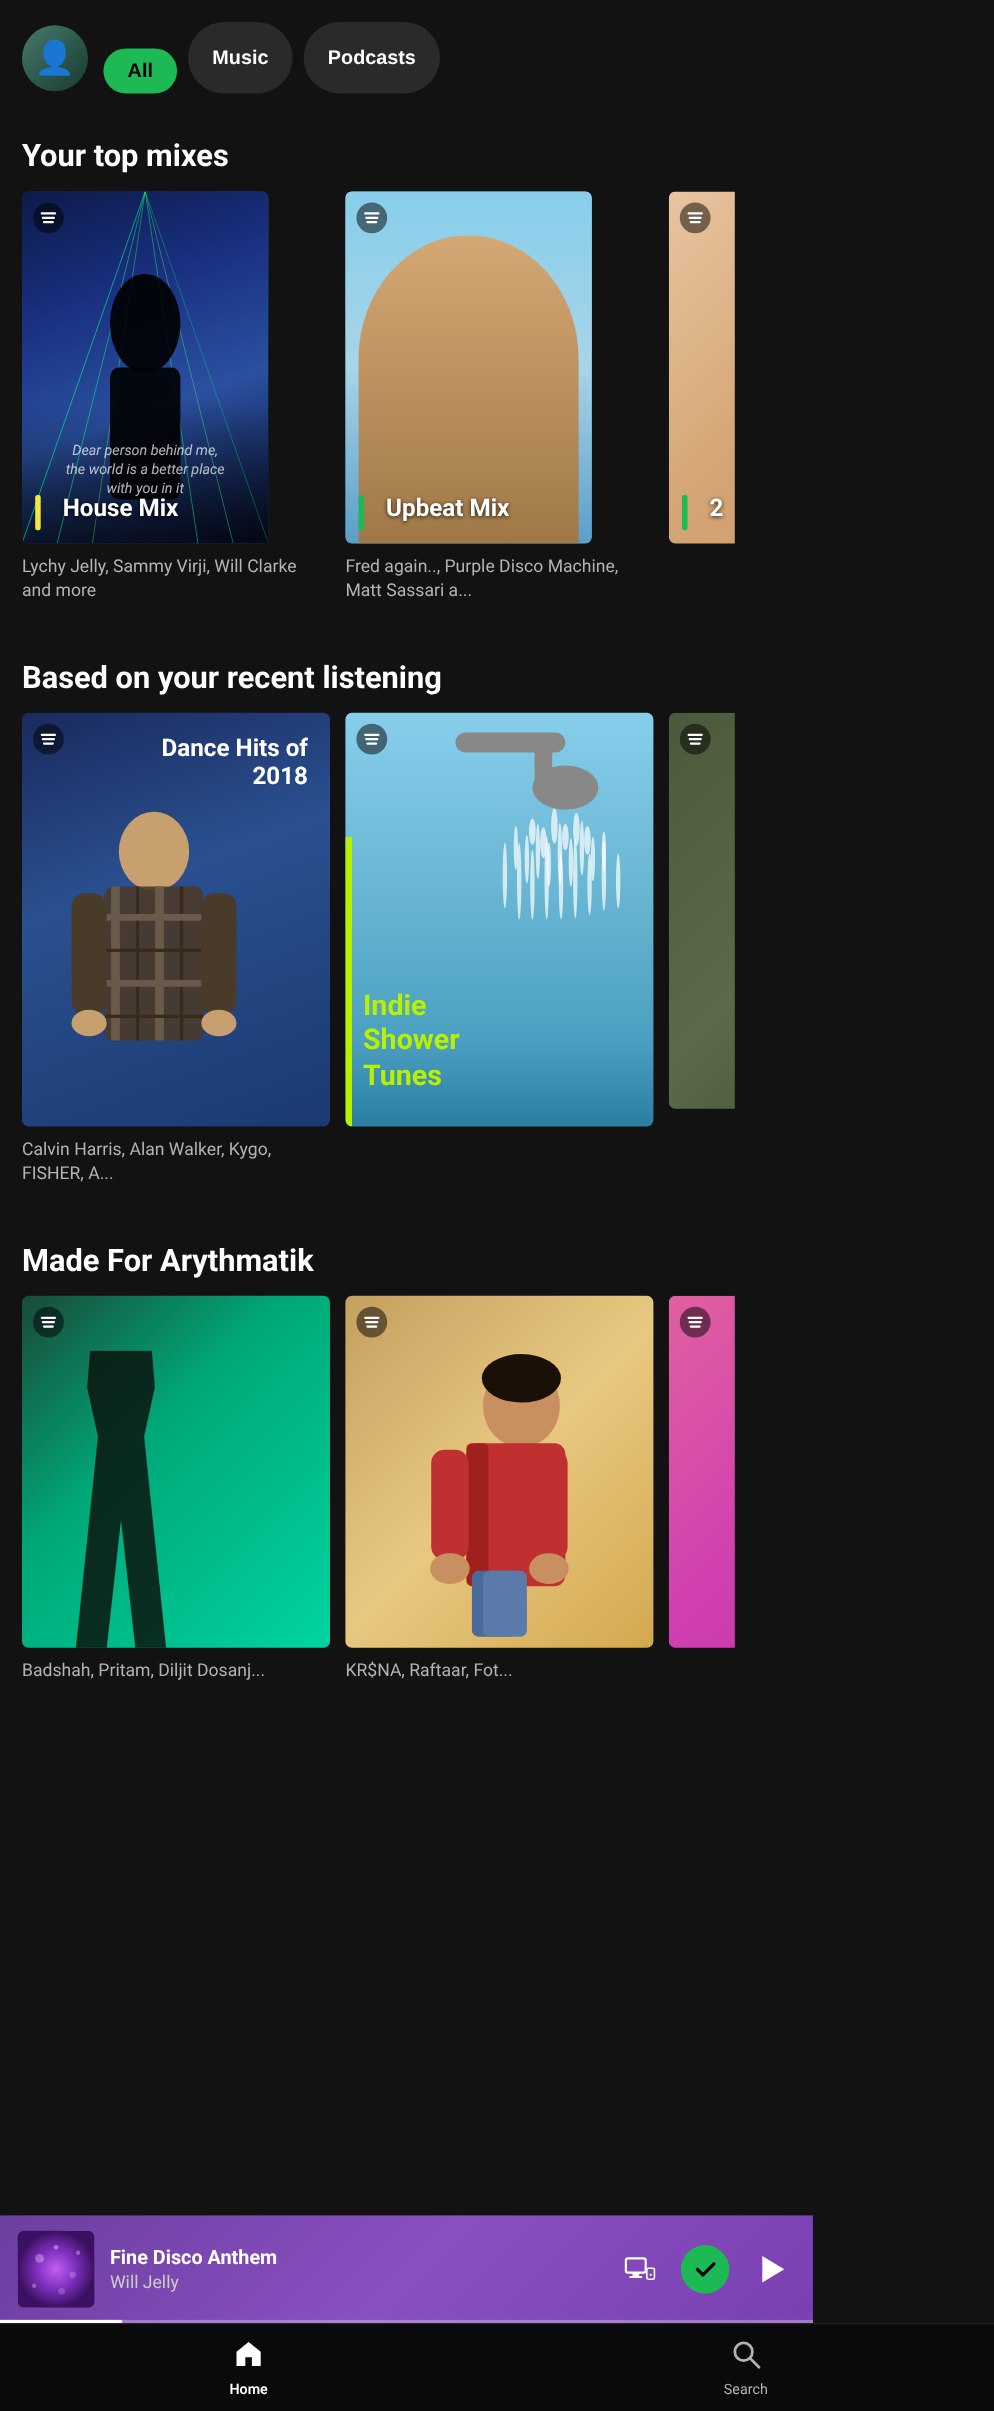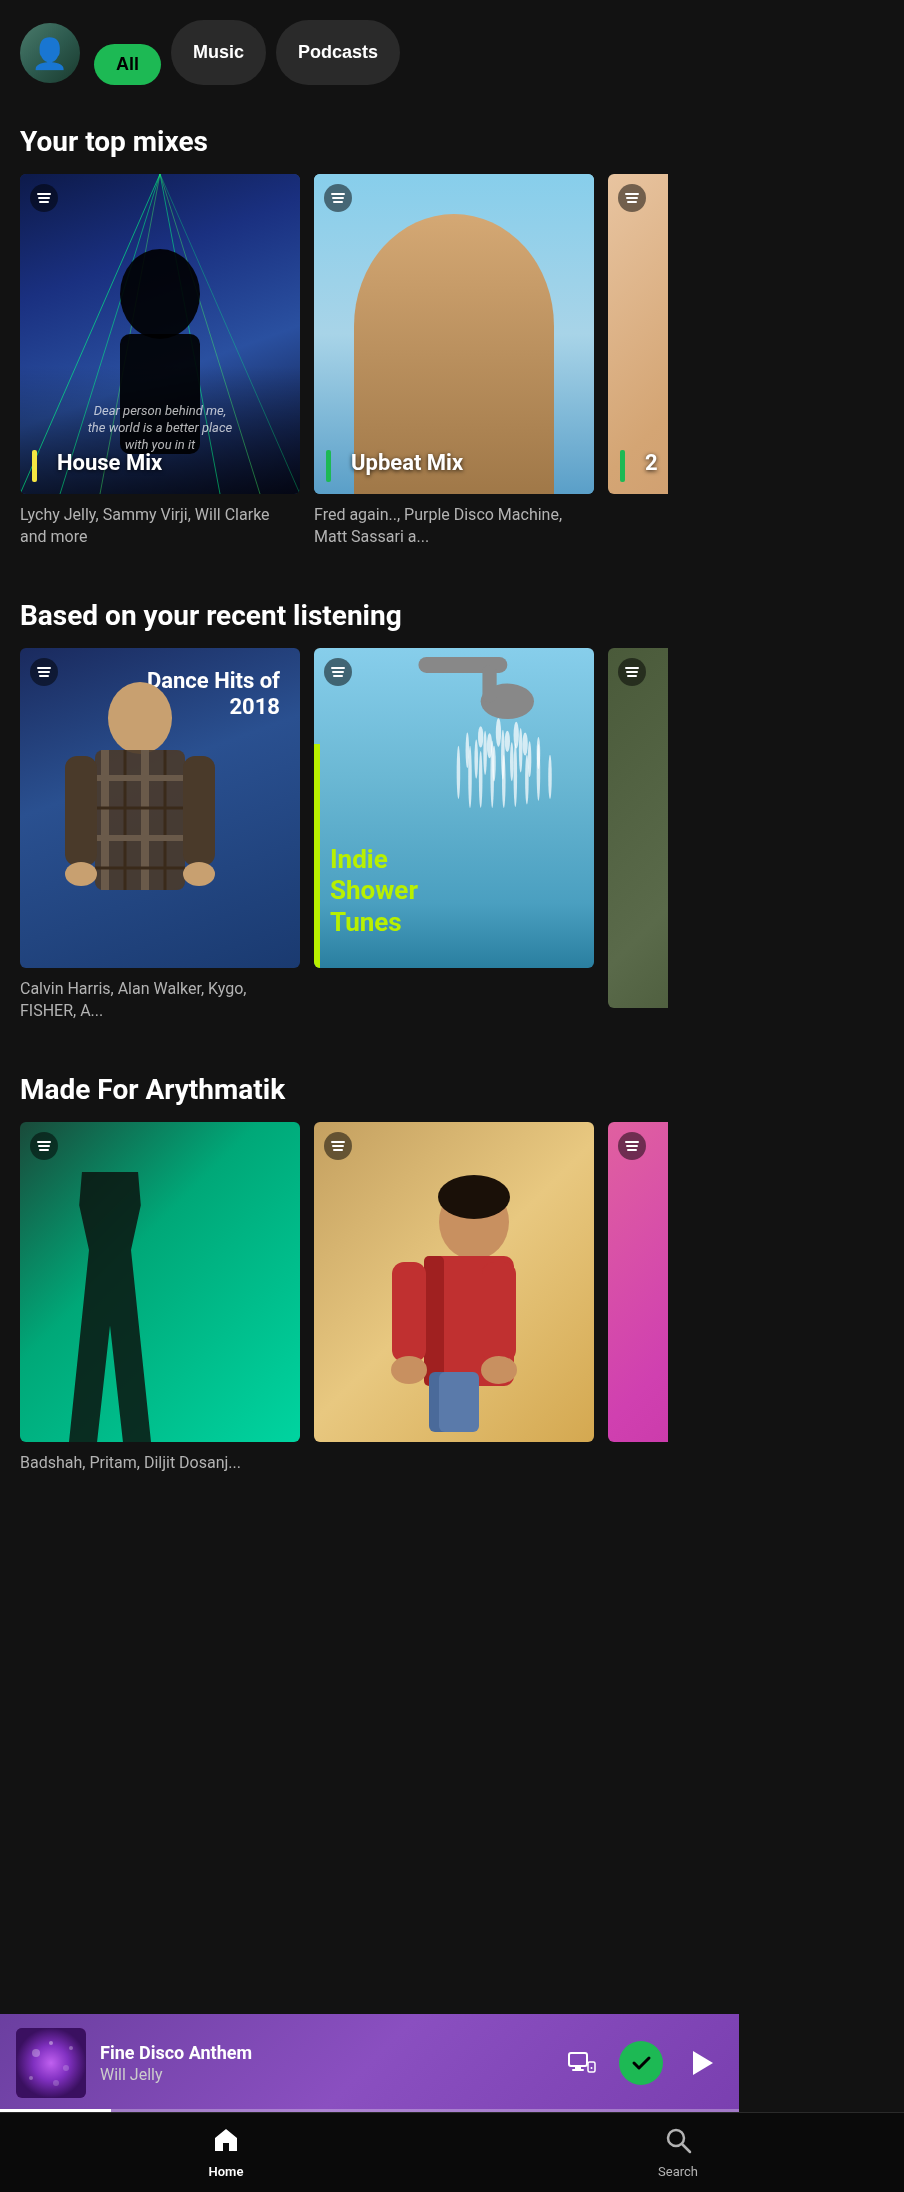--- a/index.html
+++ b/index.html
@@ -85,21 +85,21 @@
       overflow-x: visible;
     }
 
     
     .mix-card {
       flex-shrink: 0;
       width: 280px;
     }
 
     .mix-card-img {
-      width: 280px;
+      width: 224px;
       height: 320px;
       border-radius: 6px;
       position: relative;
       overflow: hidden;
     }
 
     .mix-card-img-house {
       background: linear-gradient(160deg, #1a2a5e 0%, #2a4a8a 30%, #0d1a3e 70%, #1a3060 100%);
     }
 
@@ -143,21 +143,21 @@
     }
 
     
     .listening-card {
       flex-shrink: 0;
       width: 280px;
     }
 
     .listening-card-img {
       width: 280px;
-      height: 320px;
+      height: 376px;
       border-radius: 6px;
       position: relative;
       overflow: hidden;
     }
 
     .listening-card-img-dance {
       background: linear-gradient(160deg, #1a2a5e 0%, #2a5090 40%, #1a3a70 100%);
     }
 
     .listening-card-img-indie {
@@ -682,20 +682,21 @@
           </svg>
         </div>
         <div class="spotify-circle spotify-circle-white">
           <div class="spotify-lines">
             <div class="spotify-line sl1"></div>
             <div class="spotify-line sl2"></div>
             <div class="spotify-line sl3"></div>
           </div>
         </div>
       </div>
+      <div class="card-subtitle">KR$NA, Raftaar, Fot...</div>
     </div>
 
     <div style="flex-shrink:0;width:60px;overflow:hidden;">
       <div style="width:280px;height:320px;border-radius:6px;background:linear-gradient(135deg,#e060a0 0%,#d040b0 50%,#c030a0 100%);position:relative;">
         <div class="spotify-circle spotify-circle-white">
           <div class="spotify-lines">
             <div class="spotify-line sl1"></div>
             <div class="spotify-line sl2"></div>
             <div class="spotify-line sl3"></div>
           </div>

